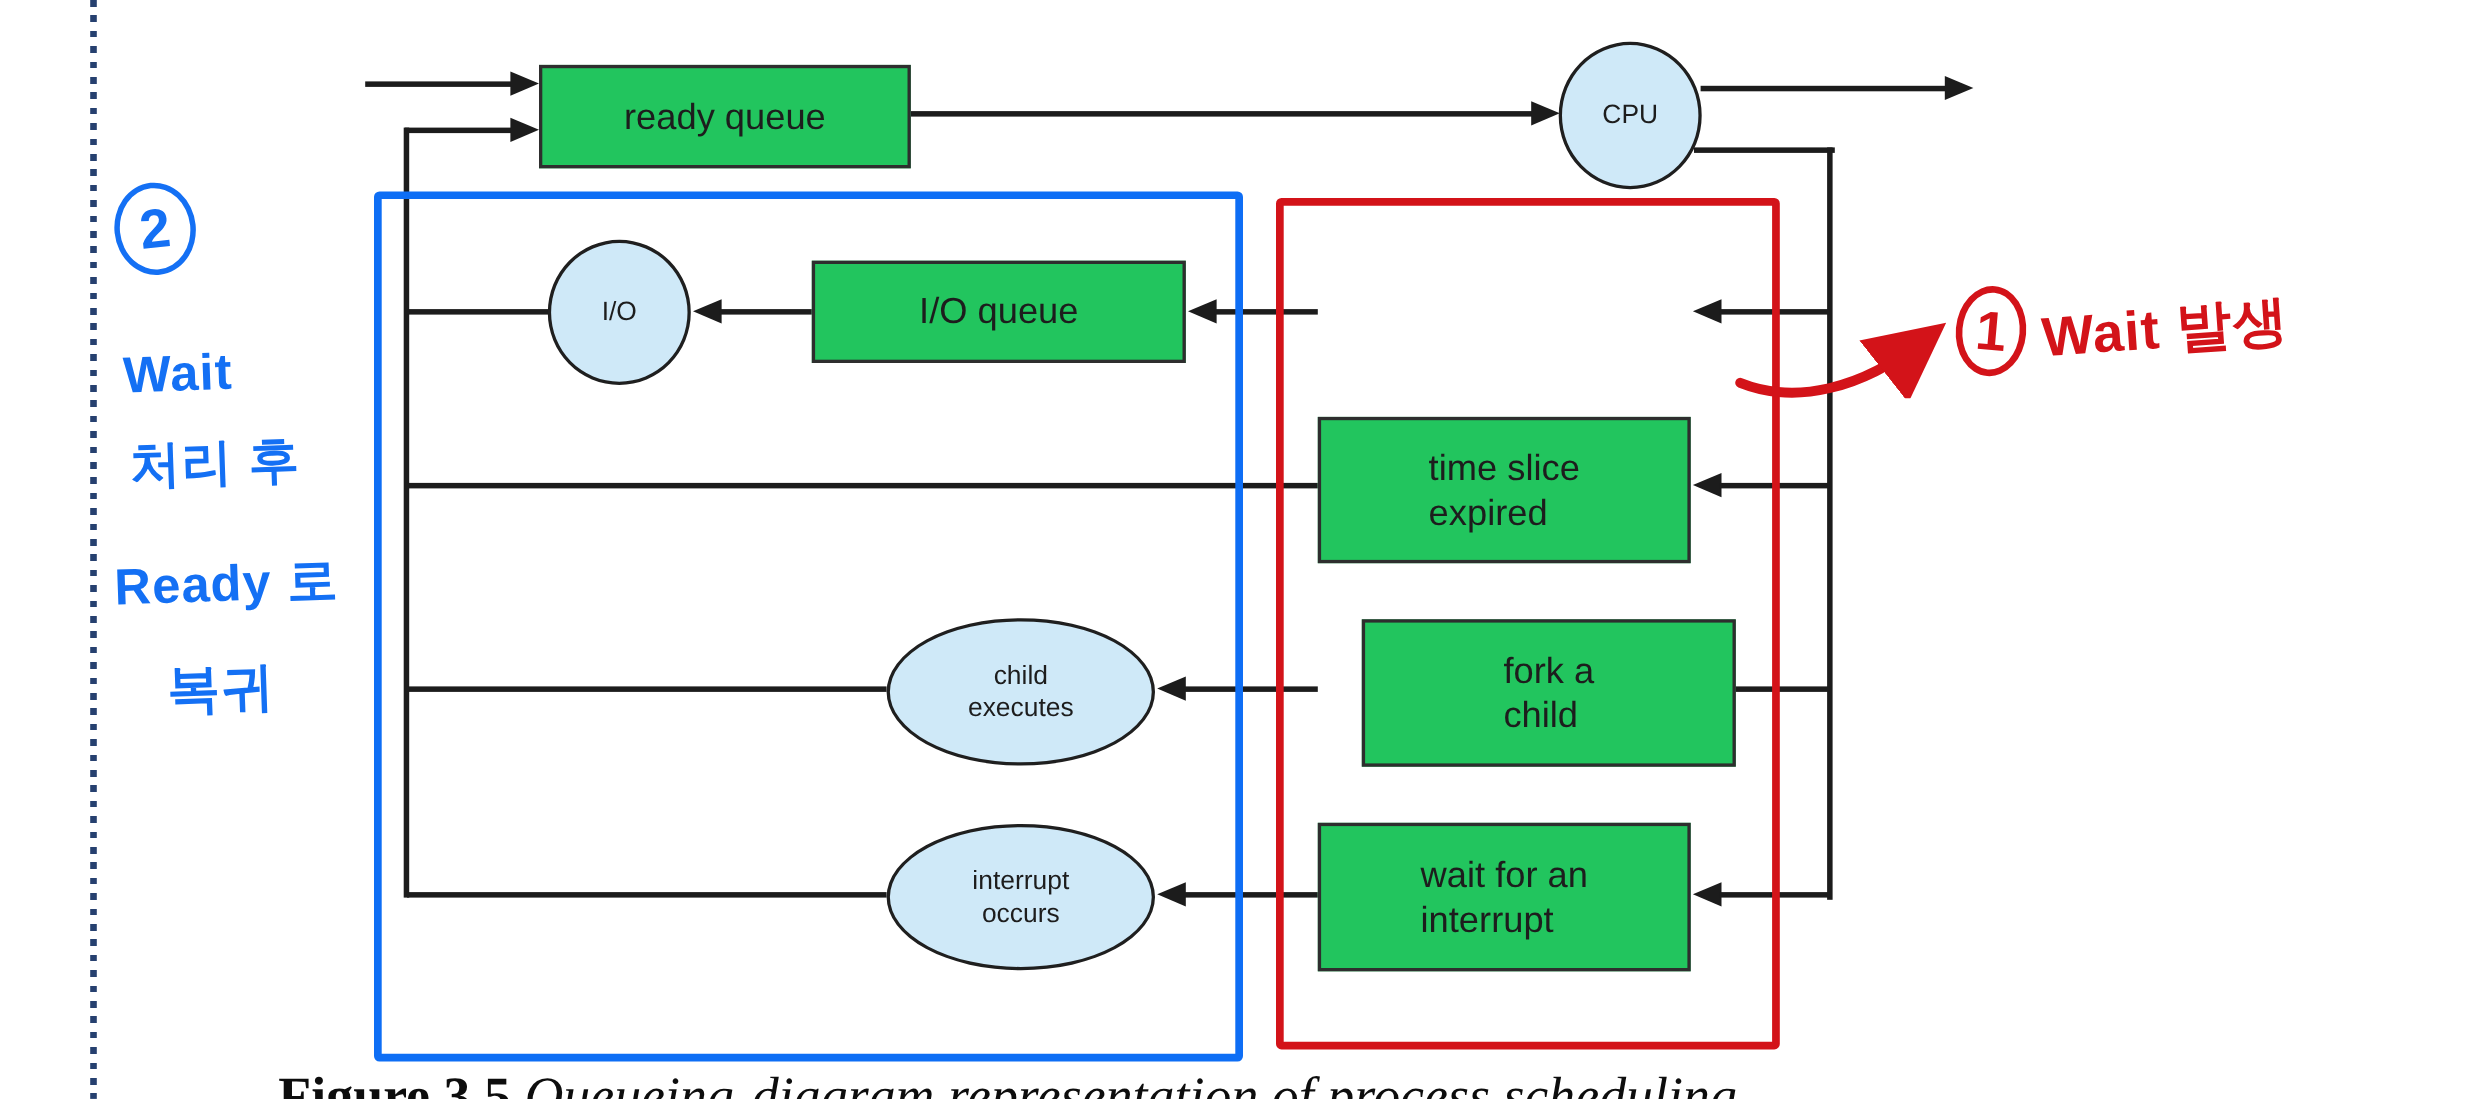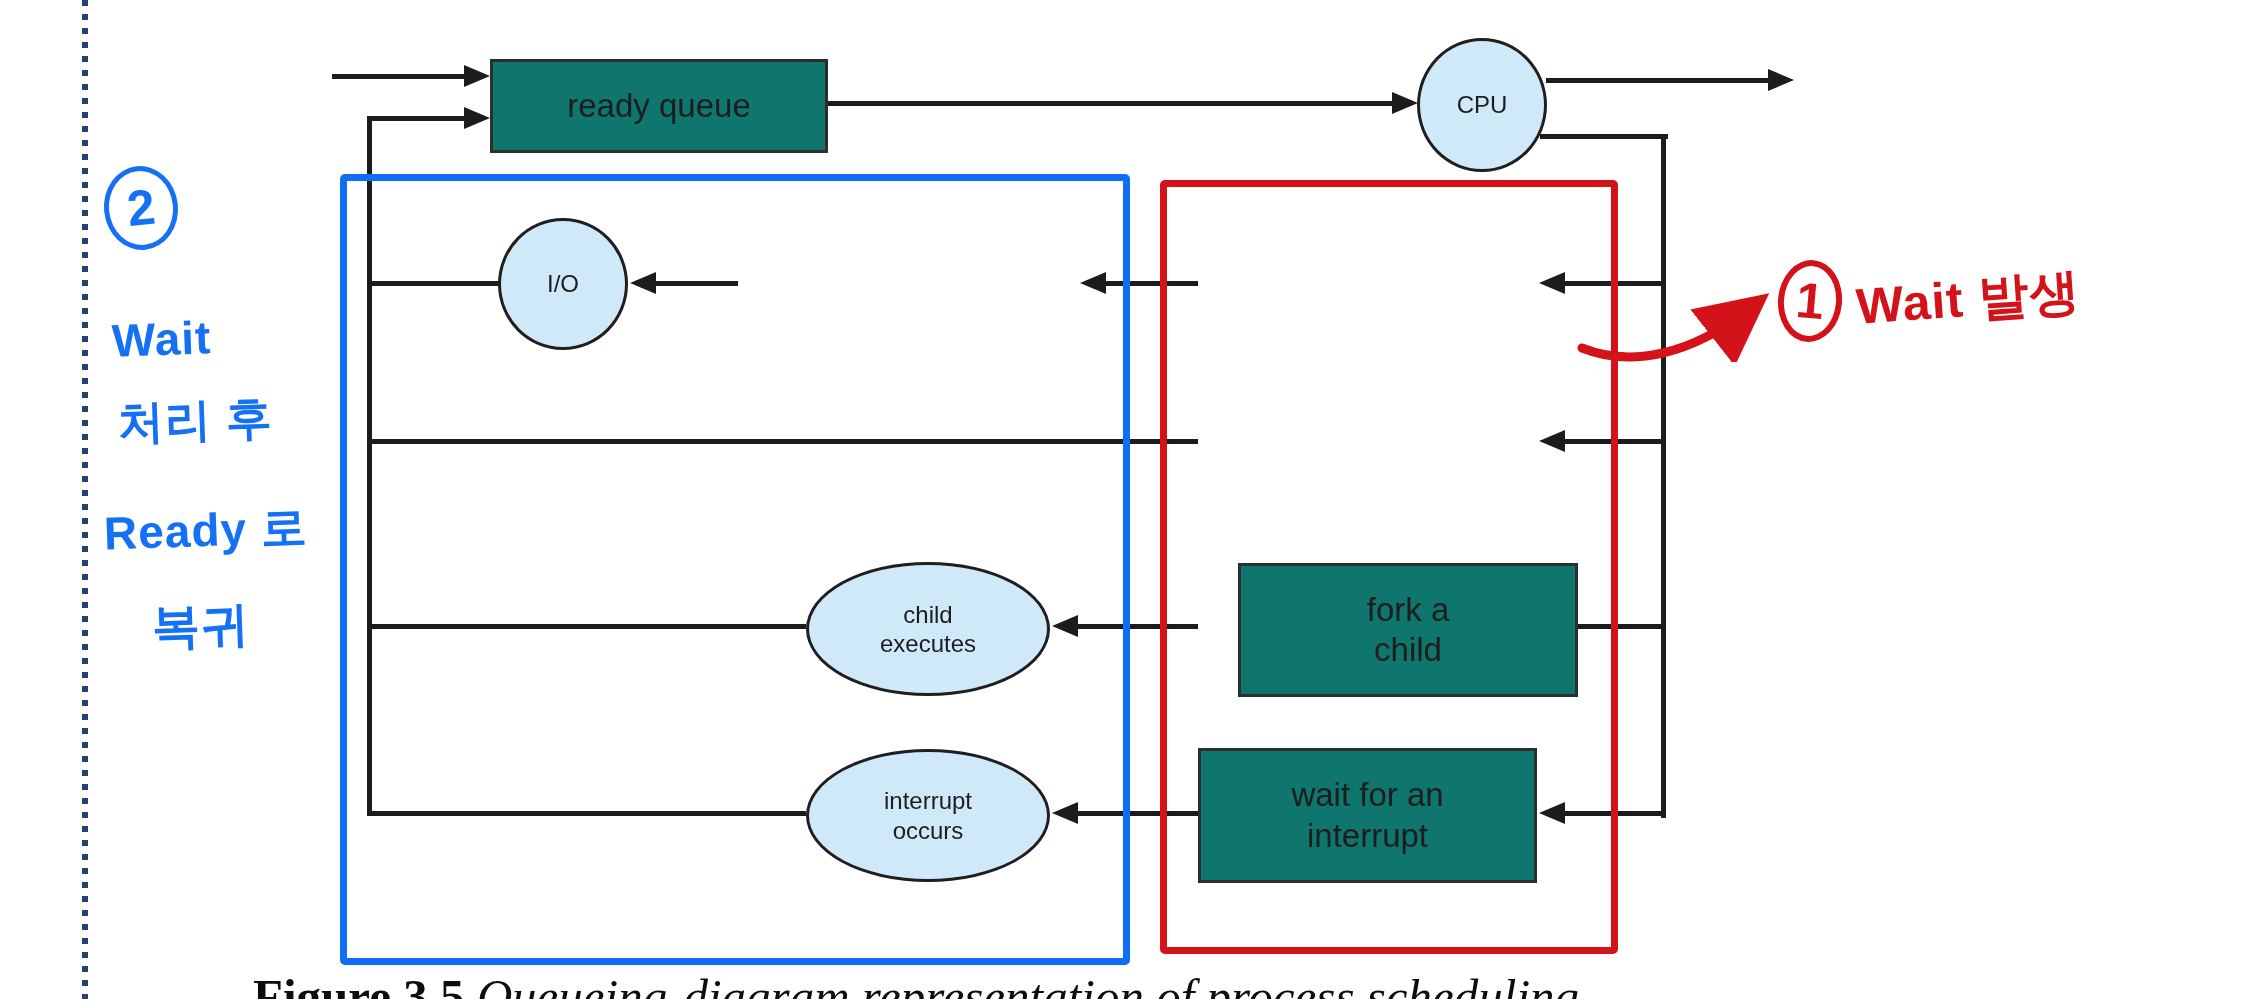--- a/index.html
+++ b/index.html
@@ -13,23 +13,23 @@
   
   .hline,.vline{position:absolute;background:#1c1c1c;z-index:1;}
   .hline{height:5px;}
   .vline{width:5px;}
   .arrow-r,.arrow-l{position:absolute;width:0;height:0;z-index:1;
     border-top:11px solid transparent;border-bottom:11px solid transparent;}
   .arrow-r{border-left:26px solid #1c1c1c;}
   .arrow-l{border-right:26px solid #1c1c1c;}
   .node-box{
     position:absolute;z-index:2;box-sizing:border-box;
-    background:#0f766e;border:3px solid #2e2e2e;
+    background:#22c55e;border:3px solid #2e2e2e;
     display:flex;align-items:center;justify-content:center;
-    font-size:33px;color:#1d1d1d;text-align:center;
+    font-size:33px;color:#1d1d1d;text-align:left;
     white-space:pre-line;line-height:1.22;
   }
   .node-ellipse{
     position:absolute;z-index:2;box-sizing:border-box;
     background:#cfe9f8;border:3px solid #1f1f1f;border-radius:50%;
     display:flex;align-items:center;justify-content:center;
     font-size:24px;color:#1d1d1d;text-align:center;
     white-space:pre-line;line-height:1.22;
   }
   
@@ -100,22 +100,25 @@
   <div class="hline" style="left:1076px;top:811px;width:122px;"></div>
   <div class="arrow-l" style="left:1539px;top:802px;"></div>
   <div class="hline" style="left:1563px;top:811px;width:100px;"></div>
 
   <div class="node-box" style="left:490px;top:59px;width:338px;height:94px;">ready queue</div>
 
   <div class="node-ellipse" style="left:1417px;top:38px;width:130px;height:134px;">CPU</div>
 
   <div class="node-ellipse" style="left:498px;top:218px;width:130px;height:132px;">I/O</div>
 
+  <div class="node-box" style="left:738px;top:237px;width:340px;height:93px;">I/O queue</div>
 
 
+  <div class="node-box" style="left:1198px;top:379px;width:339px;height:133px;">time slice
+expired</div>
 
   <div class="node-ellipse" style="left:806px;top:562px;width:244px;height:134px;">child
 executes</div>
 
   <div class="node-box" style="left:1238px;top:563px;width:340px;height:134px;">fork a
 child</div>
 
   <div class="node-ellipse" style="left:806px;top:749px;width:244px;height:133px;">interrupt
 occurs</div>
 

